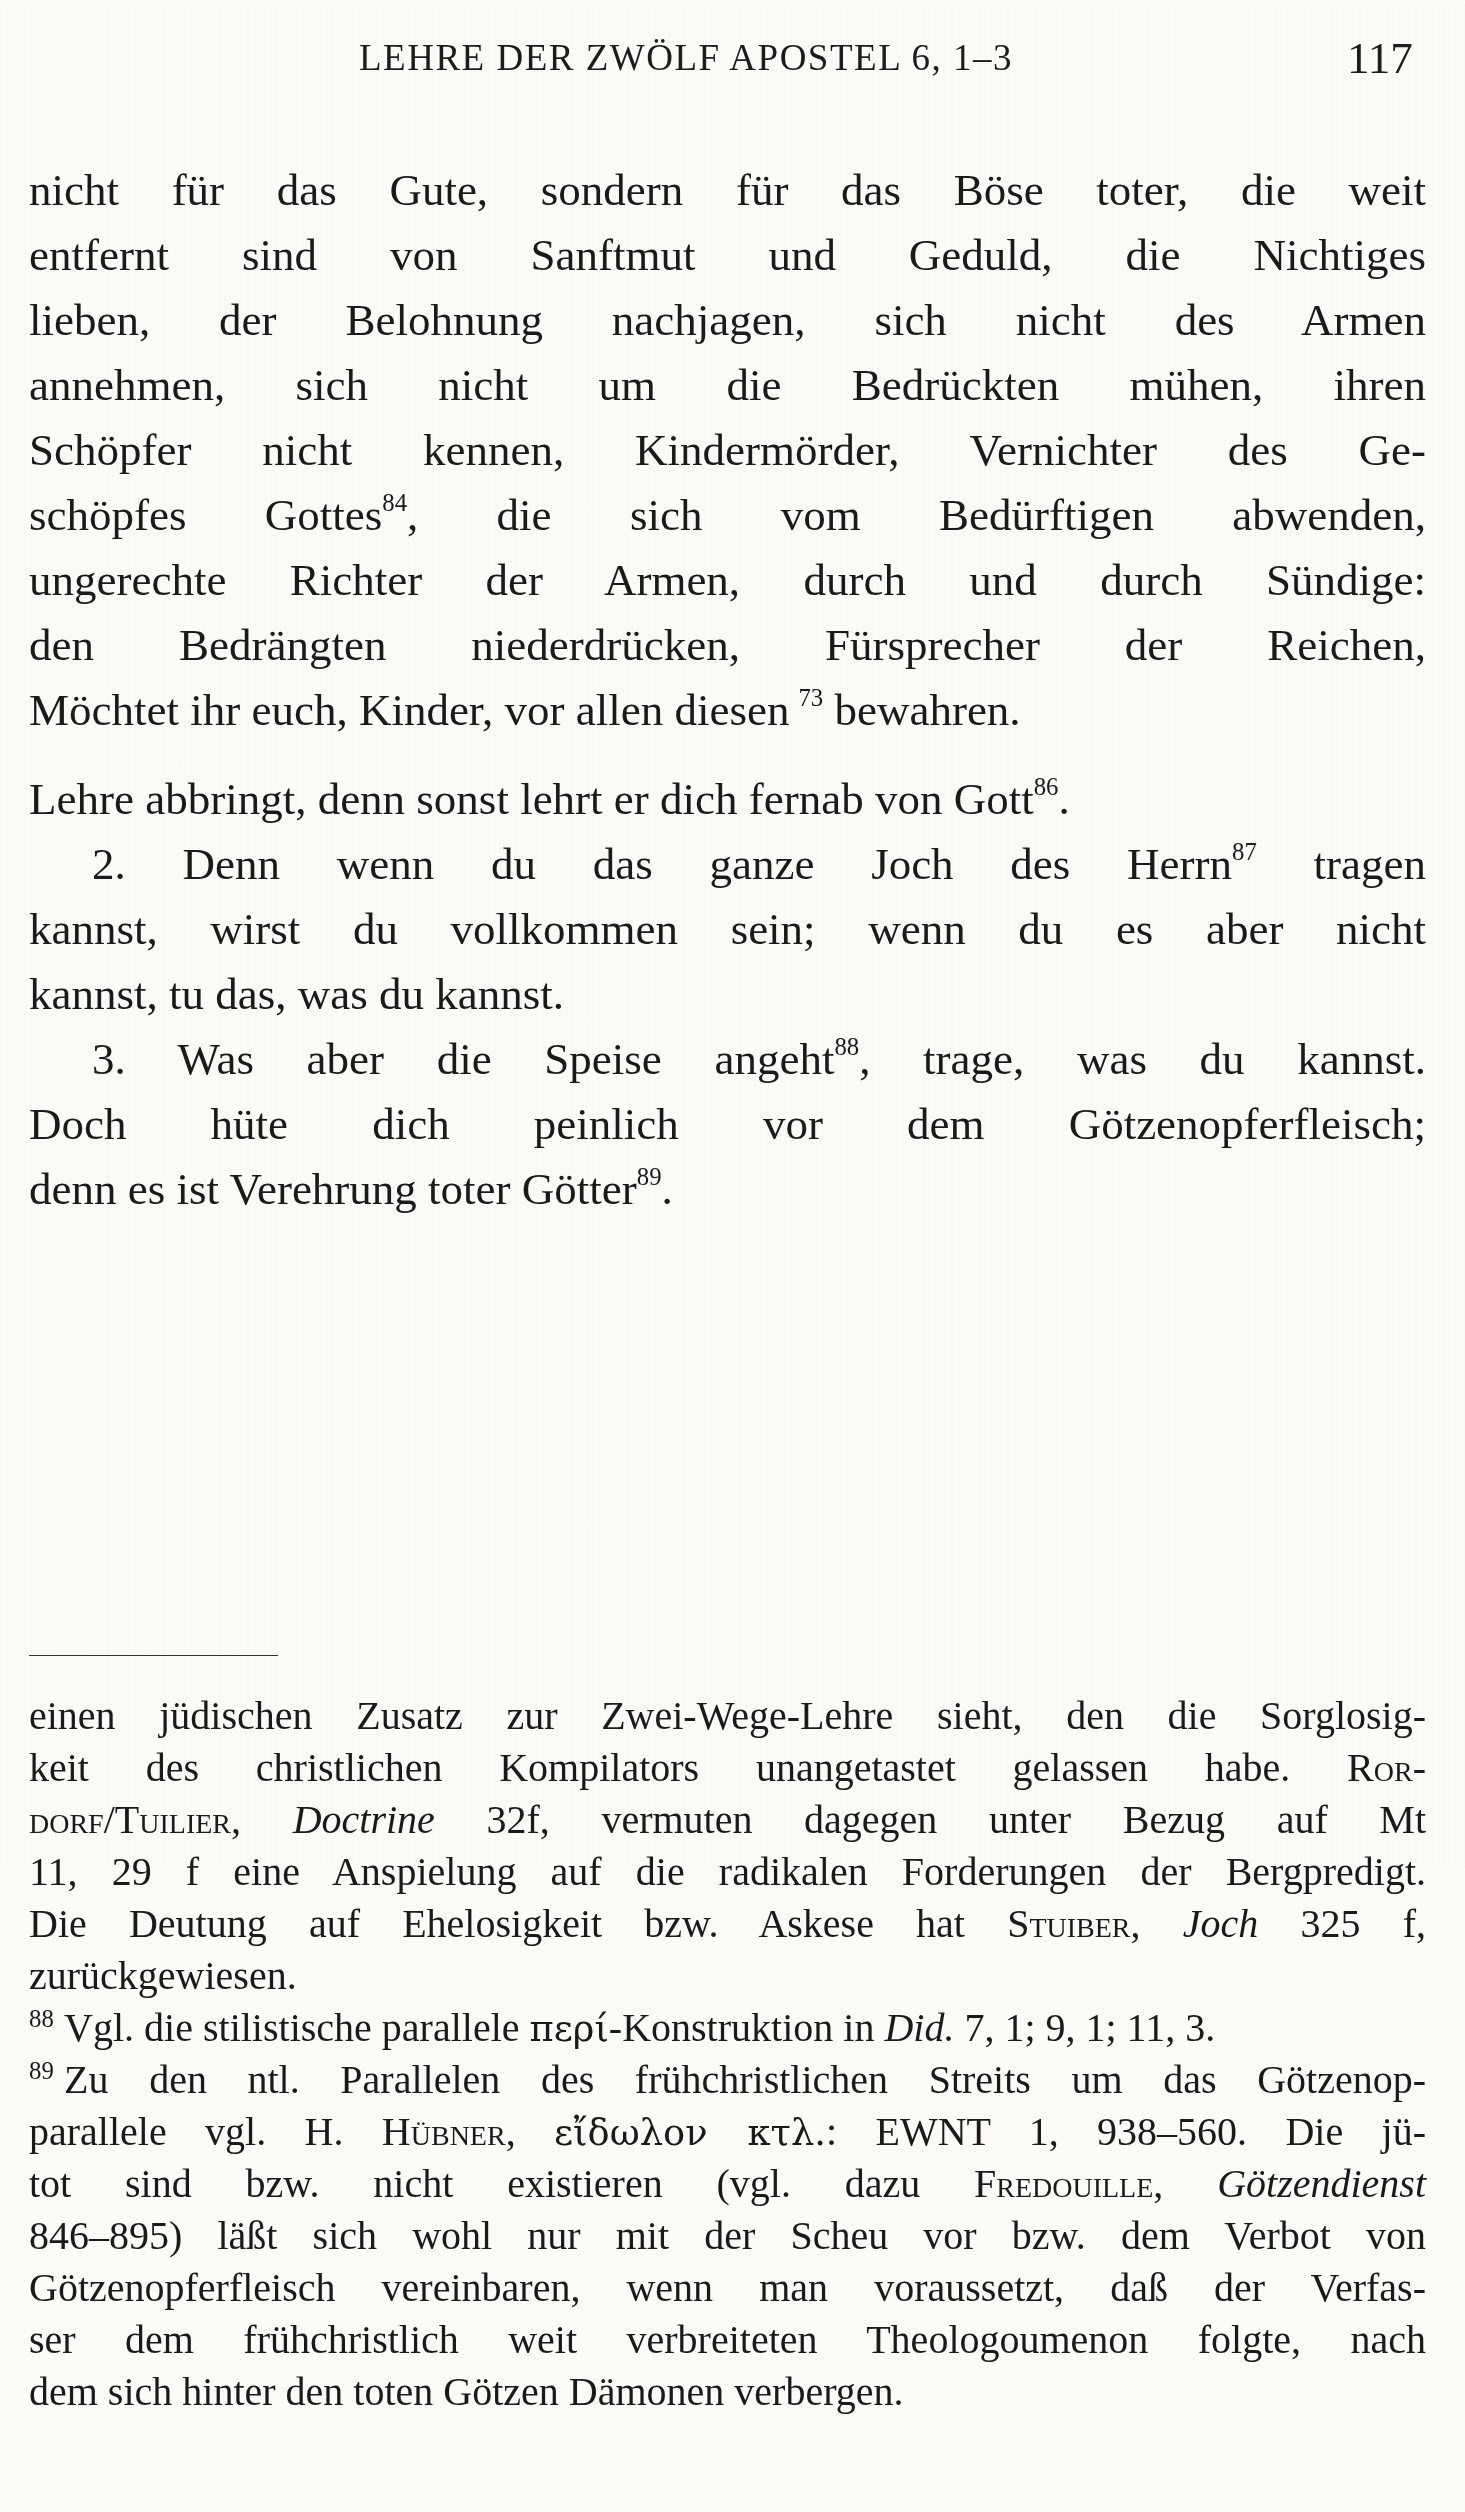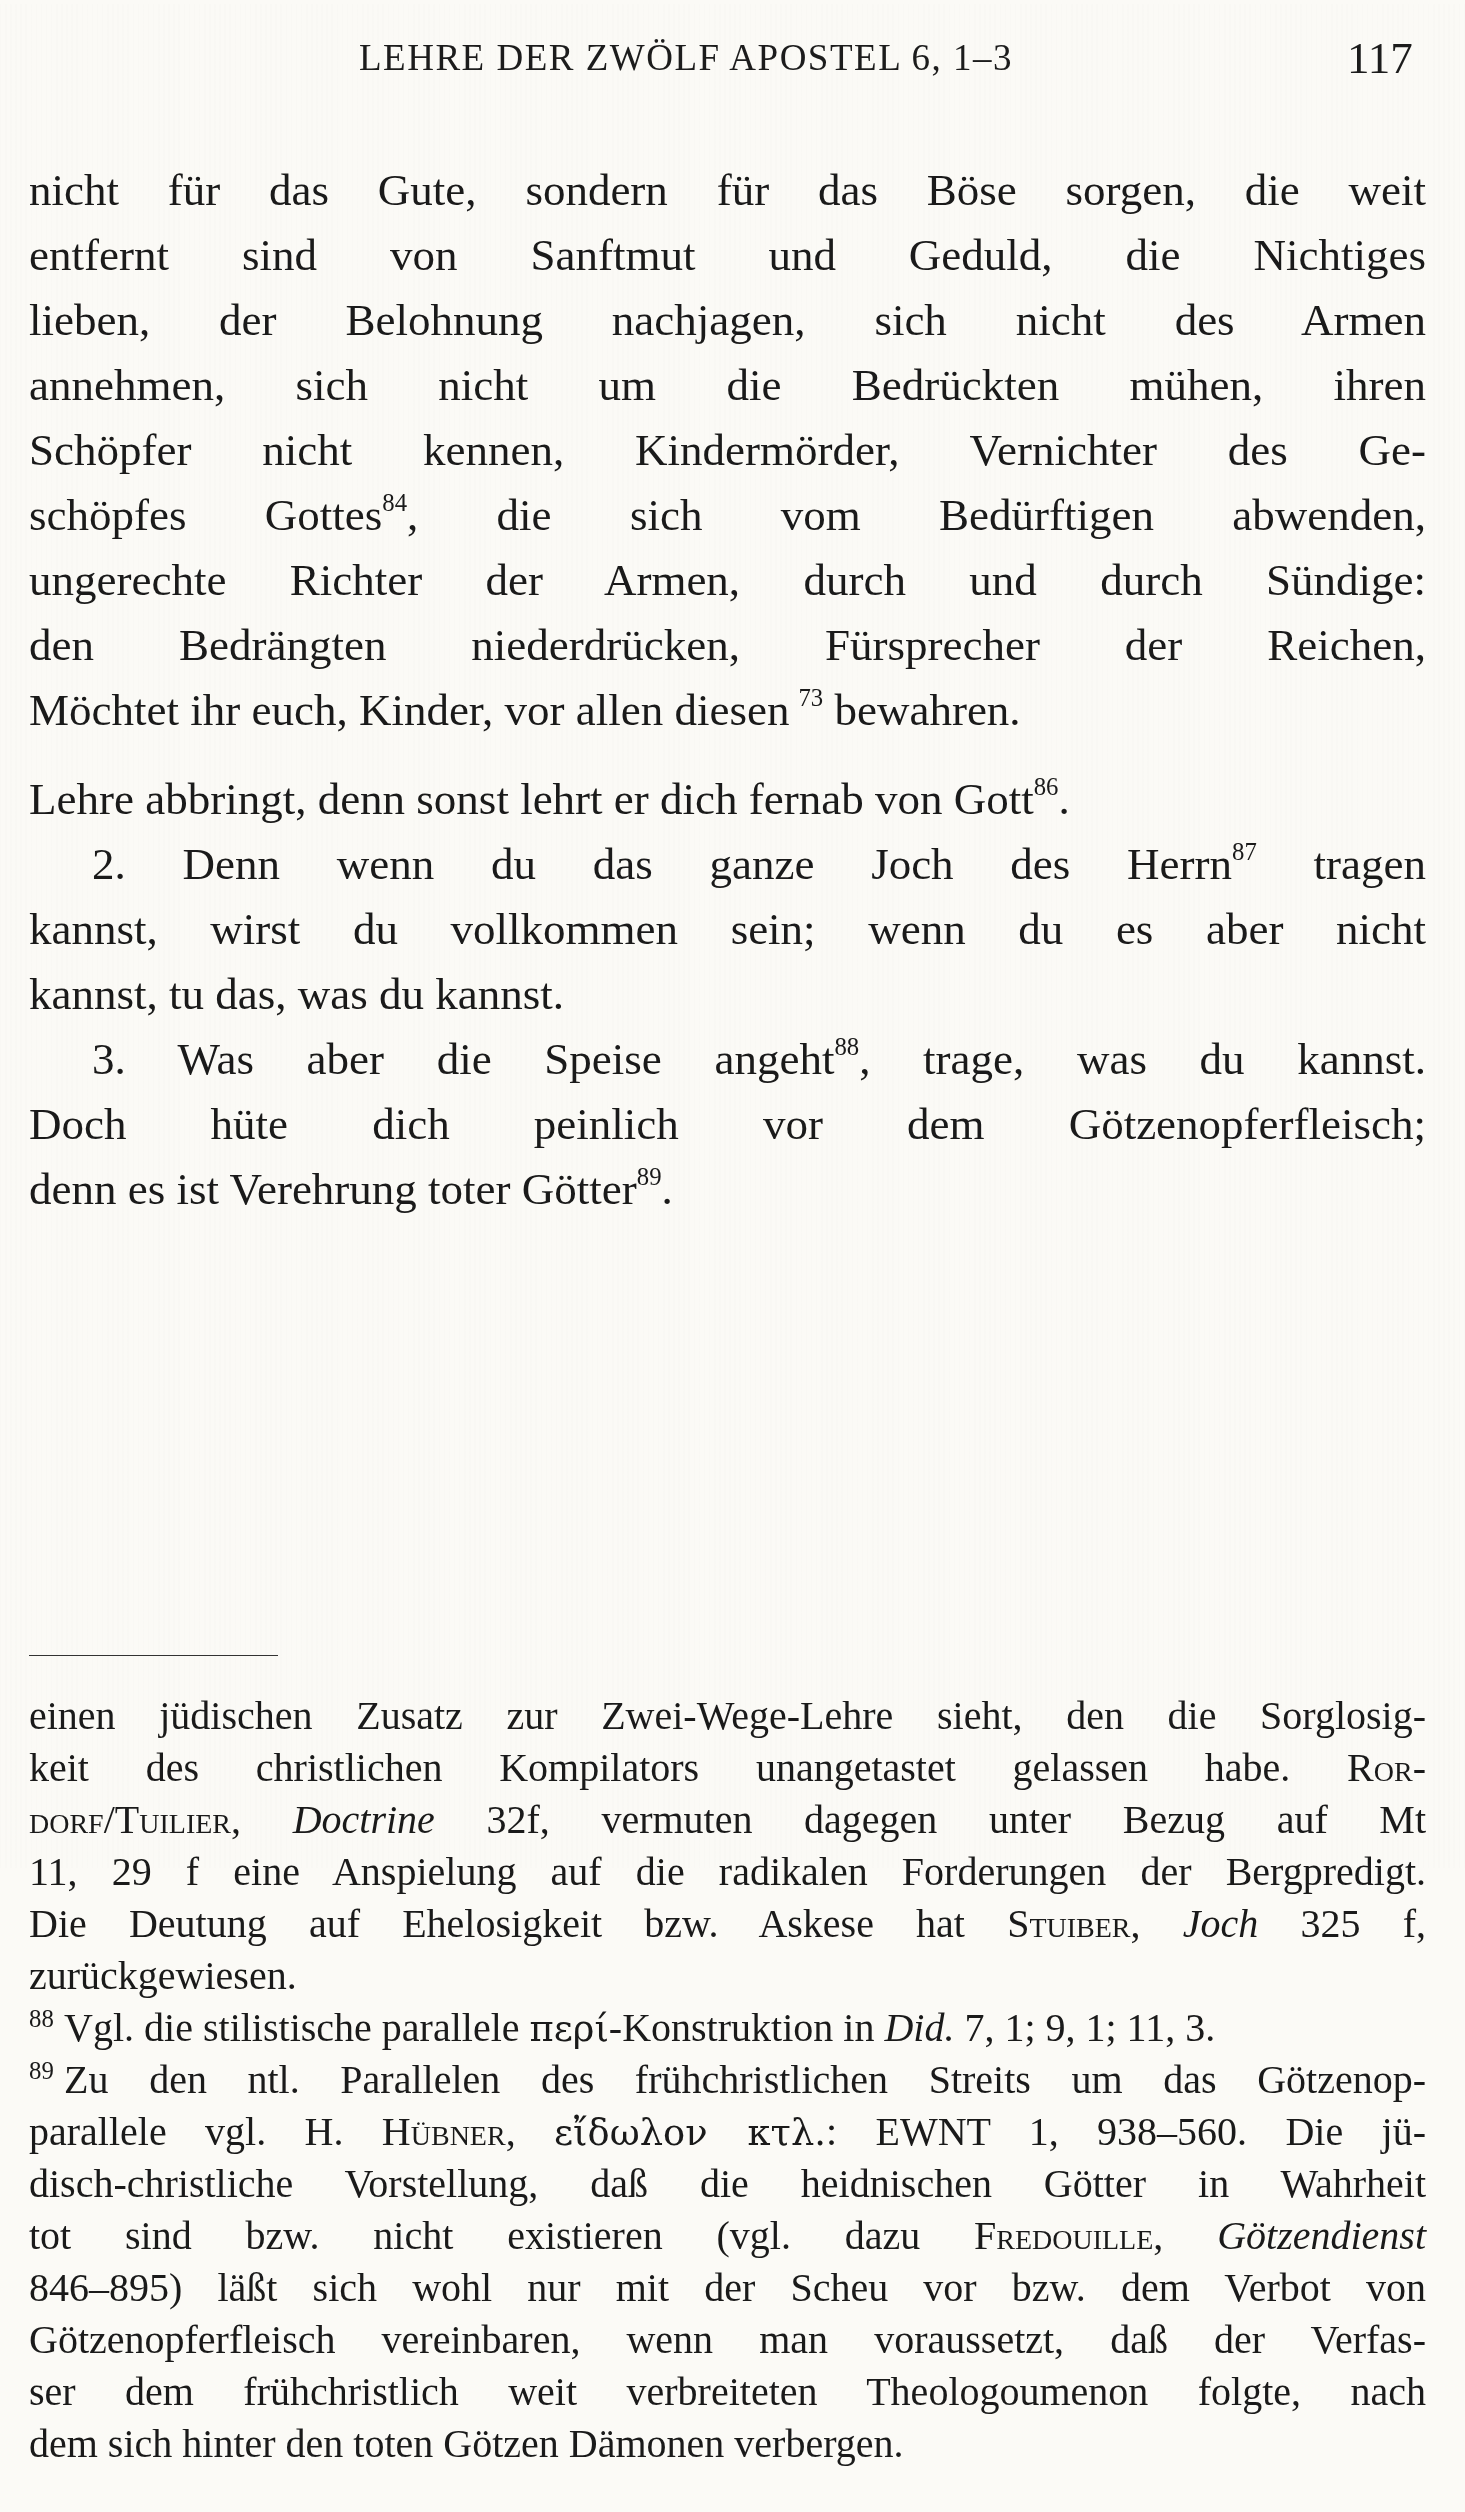--- a/index.html
+++ b/index.html
@@ -129,21 +129,21 @@
 <div class="page">
 
   <div class="running-head">
     <span class="running-title">LEHRE DER ZWÖLF APOSTEL 6, 1–3</span>
     <span class="page-number">117</span>
   </div>
 
   <div class="main-text">
 
     <div>
-      <span class="line">nicht für das Gute, sondern für das Böse sorgen, die weit</span>
+      <span class="line">nicht für das Gute, sondern für das Böse toter, die weit</span>
       <span class="line">entfernt sind von Sanftmut und Geduld, die Nichtiges</span>
       <span class="line">lieben, der Belohnung nachjagen, sich nicht des Armen</span>
       <span class="line">annehmen, sich nicht um die Bedrückten mühen, ihren</span>
       <span class="line">Schöpfer nicht kennen, Kindermörder, Vernichter des Ge-</span>
       <span class="line"><span>schöpfes Gottes</span><sup>84</sup><span>, die sich vom Bedürftigen abwenden,</span></span>
       <span class="line">ungerechte Richter der Armen, durch und durch Sündige:</span>
       <span class="line">den Bedrängten niederdrücken, Fürsprecher der Reichen,</span>
       <span class="line last"><span>Möchtet ihr euch, Kinder, vor allen diesen</span> <sup>73</sup><span> bewahren.</span></span>
     </div>
 
@@ -179,21 +179,20 @@
       <span class="fn-line last">zurückgewiesen.</span>
     </div>
 
     <div>
       <span class="fn-line last"><span class="fn-num">88</span><span>Vgl. die stilistische parallele </span><span class="greek">περί</span><span>-Konstruktion in </span><span class="it">Did.</span><span> 7, 1; 9, 1; 11, 3.</span></span>
     </div>
 
     <div>
       <span class="fn-line"><span class="fn-num">89</span><span>Zu den ntl. Parallelen des frühchristlichen Streits um das Götzenop-</span></span>
       <span class="fn-line"><span>parallele vgl. H. </span><span class="sc">Hübner</span><span>, </span><span class="greek">εἴδωλον κτλ.</span><span>: EWNT 1, 938–560. Die jü-</span></span>
-      <span class="fn-line">disch-christliche Vorstellung, daß die heidnischen Götter in Wahrheit</span>
       <span class="fn-line"><span>tot sind bzw. nicht existieren (vgl. dazu </span><span class="sc">Fredouille</span><span>, </span><span class="it">Götzendienst</span></span>
       <span class="fn-line">846–895) läßt sich wohl nur mit der Scheu vor bzw. dem Verbot von</span>
       <span class="fn-line">Götzenopferfleisch vereinbaren, wenn man voraussetzt, daß der Verfas-</span>
       <span class="fn-line">ser dem frühchristlich weit verbreiteten Theologoumenon folgte, nach</span>
       <span class="fn-line last">dem sich hinter den toten Götzen Dämonen verbergen.</span>
     </div>
   </div>
 
 </div>
 

